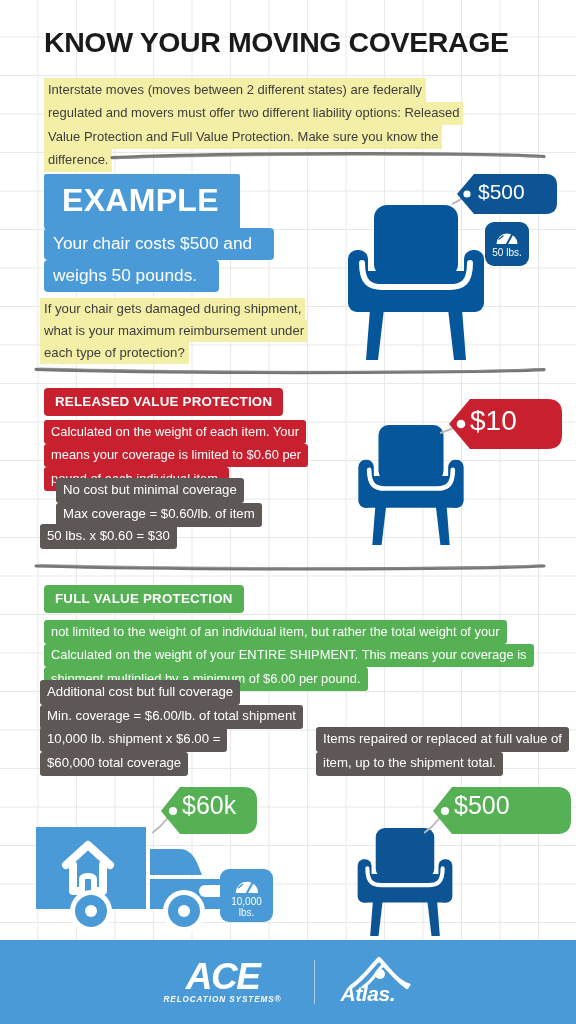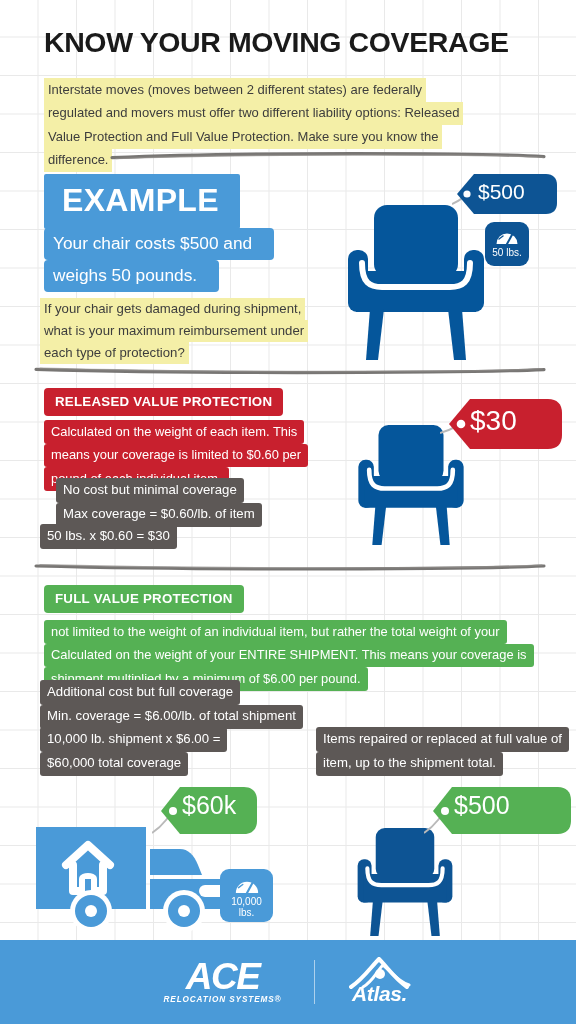--- a/index.html
+++ b/index.html
@@ -186,21 +186,20 @@
   .logo-div {
     width: 1px;
     height: 44px;
     background: rgba(255,255,255,0.55);
   }
   .logo-atlas { position: relative; width: 78px; height: 50px; }
   .logo-atlas .atlas-word {
     position: absolute;
     left: 0; bottom: 1px;
     width: 78px;
-    text-align: center;
     font-size: 21px;
     font-weight: bold;
     font-style: italic;
     color: #ffffff;
     letter-spacing: -0.4px;
   }
 </style>
 </head>
 <body>
 
@@ -265,21 +264,21 @@
   </div>
 
   <svg class="divider" style="top:366px;" viewBox="0 0 516 10" preserveAspectRatio="none">
     <path d="M6,3.4 C120,6.6 260,7.2 400,6.0 C450,5.6 492,4.6 514,3.6" stroke="#6d6a68" stroke-width="3.1" fill="none" stroke-linecap="round" opacity="0.92"></path>
     <path d="M10,2.2 C130,5.2 270,6.0 408,5.0 C452,4.6 494,3.6 512,2.6" stroke="#8e8b89" stroke-width="1.4" fill="none" stroke-linecap="round" opacity="0.7"></path>
   </svg>
 
   <div class="chip chip-header chip-red" style="left:44px; top:388px;">RELEASED VALUE PROTECTION</div>
 
   <div class="para-block para-red" style="left:44px; top:420px;">
-    <span class="ln">Calculated on the weight of each item. This</span>
+    <span class="ln">Calculated on the weight of each item. Your</span>
     <span class="ln">means your coverage is limited to $0.60 per</span>
     <span class="ln">pound of each individual item.</span>
   </div>
 
   <div class="para-block para-grey" style="left:56px; top:478px;">
     <span class="ln">No cost but minimal coverage</span>
     <span class="ln">Max coverage = $0.60/lb. of item</span>
   </div>
 
   <div class="para-block para-grey" style="left:40px; top:524px;">
@@ -294,21 +293,21 @@
     <path d="M14,58 C14,78 22,82 34,82 L102,82 C114,82 122,78 122,58" stroke="#ffffff" stroke-width="6" fill="none" stroke-linecap="round"></path>
     <path d="M22,104 L36,104 L30,155 L18,155 Z" fill="#05569b"></path>
     <path d="M100,104 L114,104 L118,155 L106,155 Z" fill="#05569b"></path>
   </svg>
 
   <svg class="illus" style="left:440px; top:395px; width:136px; height:56px;" viewBox="0 0 136 56">
     <path d="M0,38 C12,35 20,30 28,22" stroke="#b9b9b9" stroke-width="2" fill="none"></path>
     <path d="M30,4 L108,4 C117,4 122,9 122,18 L122,40 C122,49 117,54 108,54 L30,54 L9,29 Z" fill="#c8202e"></path>
     <circle cx="21" cy="29" r="4.3" fill="#ffffff"></circle>
   </svg>
-  <div style="position:absolute; left:470px; top:405px; font-size:28px; color:#ffffff;">$30</div>
+  <div style="position:absolute; left:470px; top:405px; font-size:28px; color:#ffffff;">$10</div>
 
   <svg class="divider" style="top:562px;" viewBox="0 0 516 10" preserveAspectRatio="none">
     <path d="M6,4.0 C120,7.0 260,7.6 400,6.4 C450,6.0 492,5.0 514,4.0" stroke="#6d6a68" stroke-width="3.1" fill="none" stroke-linecap="round" opacity="0.92"></path>
     <path d="M10,2.8 C130,5.8 270,6.4 408,5.4 C452,5.0 494,4.0 512,3.0" stroke="#8e8b89" stroke-width="1.4" fill="none" stroke-linecap="round" opacity="0.7"></path>
   </svg>
 
   <div class="chip chip-header chip-green" style="left:44px; top:585px;">FULL VALUE PROTECTION</div>
 
   <div class="para-block para-green" style="left:44px; top:620px;">
     <span class="ln">not limited to the weight of an individual item, but rather the total weight of your</span>

